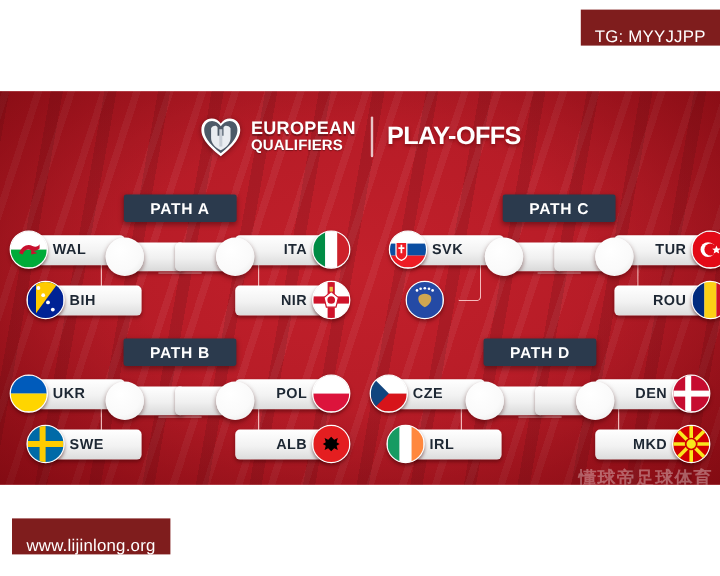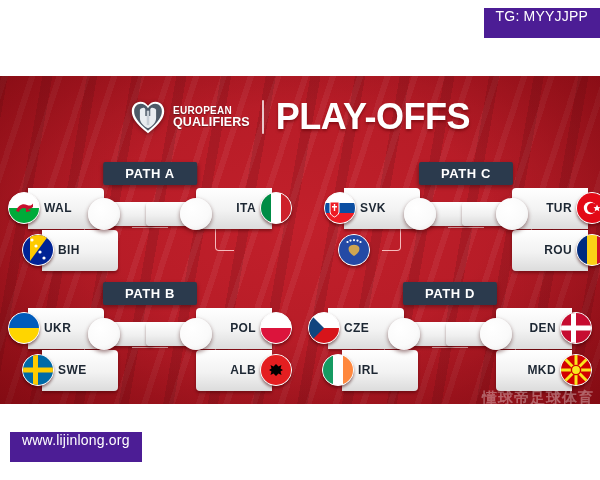--- a/index.html
+++ b/index.html
@@ -3,22 +3,22 @@
 <meta charset="utf-8">
 <style>
   html,body{margin:0;padding:0;}
   body{
     width:600px;height:480px;background:#fff;position:relative;overflow:hidden;
     font-family:"Liberation Sans","DejaVu Sans",sans-serif;
   }
 
   
   .ovl-badge{
-    position:absolute;background:#4c1d95;color:#fff;
-    font-size:14px;letter-spacing:.2px;display:flex;align-items:flex-start;
+    position:absolute;background:#7f1d1d;color:#fff;
+    font-size:14px;letter-spacing:.2px;display:flex;align-items:flex-end;
     padding:0 12px;white-space:nowrap;
   }
   #tag-badge{right:0;top:8px;height:30px;}
   #site-badge{left:10px;bottom:18px;height:30px;}
 
   
   #panel{
     position:absolute;left:0;top:76px;width:600px;height:328px;overflow:hidden;
     background:
       radial-gradient(ellipse 115% 125% at 50% 45%, #c2202b 0%, #b41b26 38%, #9d1019 72%, #8c0a12 100%);
@@ -39,27 +39,27 @@
     position:absolute;inset:0;
     background:radial-gradient(ellipse 70% 80% at 50% 45%, rgba(0,0,0,0) 45%, rgba(90,0,6,.45) 100%);
   }
 
   
   #header{position:absolute;left:0;top:20px;width:600px;display:flex;justify-content:center;align-items:center;gap:12px;}
   .eq-logo{display:flex;align-items:center;gap:7px;}
   .eq-mark{width:36px;height:36px;position:relative;filter:drop-shadow(0 1px 2px rgba(0,0,0,.4));}
   .eq-words{display:flex;flex-direction:column;line-height:1.0;}
   .eq-words span{
-    color:#fff;font-weight:bold;font-size:10px;letter-spacing:.3px;
+    color:#fff;font-weight:bold;font-size:15px;letter-spacing:.3px;
     text-shadow:0 1px 1px rgba(0,0,0,.35);
   }
   .eq-words span.l2{font-size:12.5px;letter-spacing:.1px;}
   .hdr-div{width:2px;height:34px;background:rgba(255,255,255,.75);border-radius:1px;}
   #playoffs{
-    color:#fff;font-size:36px;font-weight:bold;letter-spacing:-.5px;
+    color:#fff;font-size:21px;font-weight:bold;letter-spacing:-.5px;
     text-shadow:0 2px 3px rgba(90,0,5,.55);
   }
 
   
   .quad{position:absolute;width:300px;height:130px;}
   #quad-a{left:0;top:86px;}
   #quad-c{left:316px;top:86px;}
   #quad-b{left:0;top:206px;}
   #quad-d{left:300px;top:206px;}
 
@@ -71,21 +71,21 @@
 
   
   .team{position:absolute;display:flex;align-items:center;height:28px;}
   .team.left{left:8px;}
   .team.right{right:8px;flex-direction:row-reverse;}
   .team .flag{
     width:30px;height:30px;border-radius:50%;overflow:hidden;position:relative;z-index:2;
     border:1.5px solid #fff;box-shadow:0 2px 3px rgba(60,0,4,.5);flex:0 0 auto;background:#eee;
   }
   .team .tab{
-    height:41px;min-width:52px;display:flex;align-items:center;
+    height:25px;min-width:52px;display:flex;align-items:center;
     background:linear-gradient(180deg,#ffffff 0%,#f2f2f2 55%,#dcdcdc 100%);
     color:#1d2733;font-weight:bold;font-size:12px;letter-spacing:.4px;
     box-shadow:0 2px 3px rgba(60,0,4,.45);
   }
   .team.left .tab{margin-left:-12px;padding:0 8px 0 16px;border-radius:0 4px 4px 0;justify-content:flex-start;}
   .team.right .tab{margin-right:-12px;padding:0 16px 0 8px;border-radius:4px 0 0 4px;justify-content:flex-end;}
 
   .t-top{top:32px;}
   .t-bot{top:74px;margin-left:14px;}
 
@@ -194,20 +194,33 @@
 
     <div class="team right t-top">
       <span class="flag">
         <svg viewBox="0 0 30 30" width="30" height="30">
           <rect width="10" height="30" fill="#008c45"></rect>
             <rect x="10" width="10" height="30" fill="#ffffff"></rect>
             <rect x="20" width="10" height="30" fill="#cd212a"></rect>
         </svg>
       </span>
       <span class="tab">ITA</span>
+    </div>
+    <div class="team right t-bot">
+      <span class="flag">
+        <svg viewBox="0 0 30 30" width="30" height="30">
+          <rect width="30" height="30" fill="#ffffff"></rect>
+          <rect x="12" width="6" height="30" fill="#cf142b"></rect>
+            <rect y="12" width="30" height="6" fill="#cf142b"></rect>
+          <path d="M15 8 L21 13 L19 21 L11 21 L9 13 Z" fill="#ffffff" stroke="#cf142b" stroke-width="1"></path>
+          <circle cx="15" cy="15" r="3.2" fill="#cf142b"></circle>
+          <rect x="13.6" y="4" width="2.8" height="4" fill="#f2c14e"></rect>
+        </svg>
+      </span>
+      <span class="tab">NIR</span>
     </div>
   </div>
 
   <div class="quad" id="quad-c">
     <div class="path-banner">PATH C</div>
     <div class="conn l"></div>
     <div class="conn r"></div>
     <div class="conn mid"></div>
 
     <div class="team left t-top">

